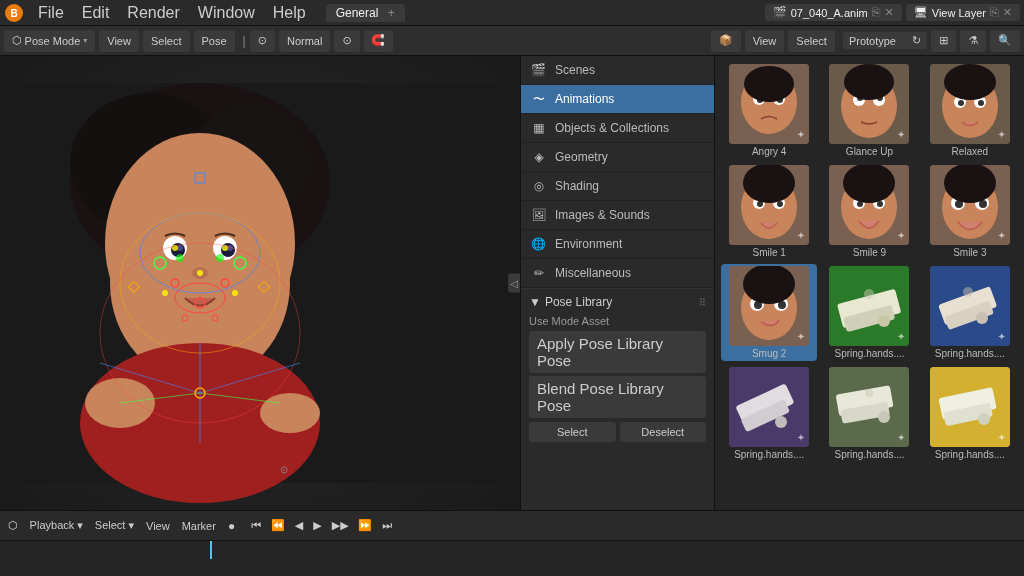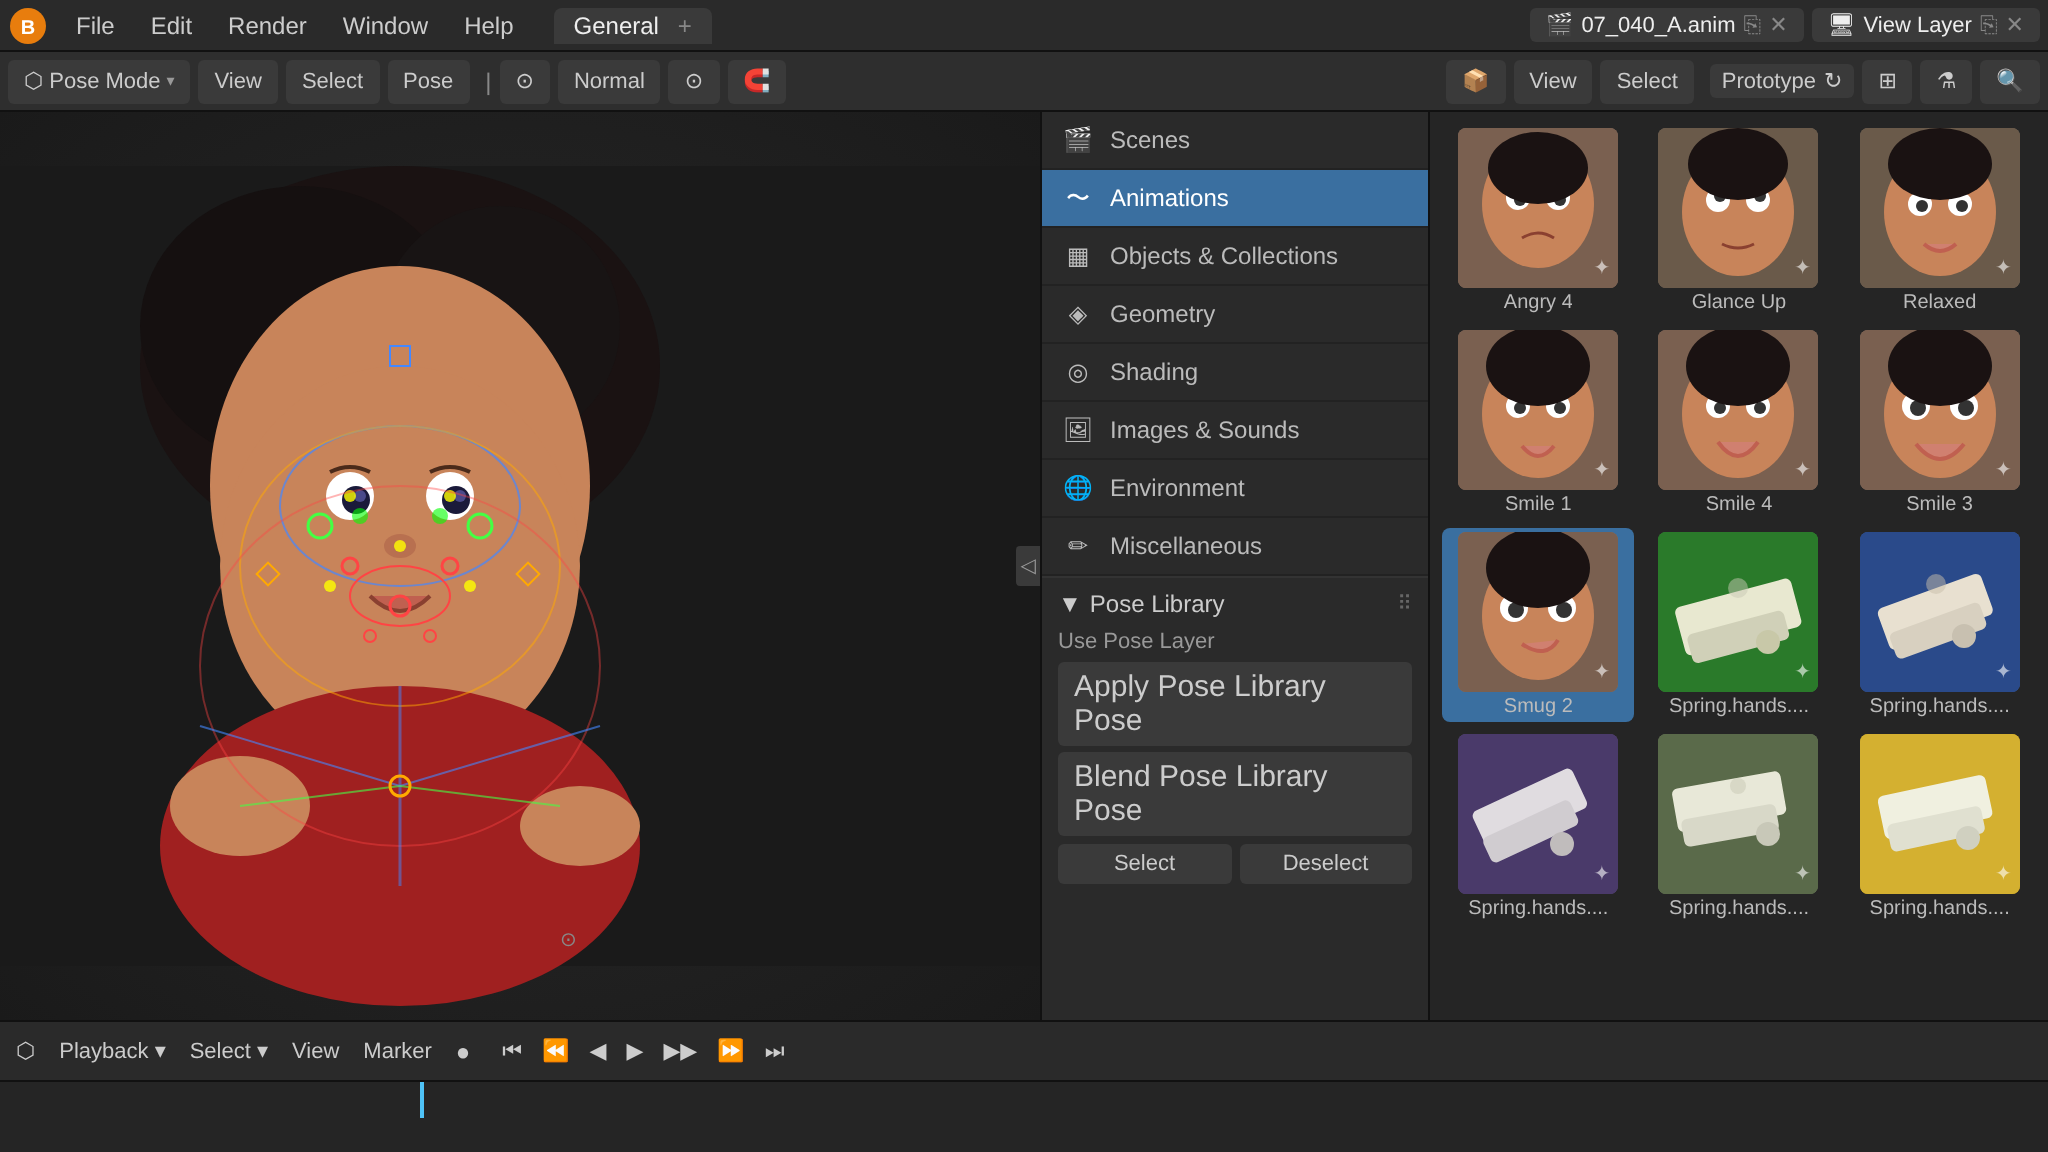--- a/index.html
+++ b/index.html
@@ -21,21 +21,21 @@
       height: 26px;
       border-bottom: 1px solid #111;
       padding: 0 4px;
       gap: 2px;
     }
     .top-menu-item {
       padding: 2px 8px;
       border-radius: 3px;
       cursor: pointer;
       color: #ccc;
-      font-size: 12px;
+      font-size: 16px;
     }
     .workspace-tab {
       background: #3a3a3a;
       border-radius: 4px 4px 0 0;
       padding: 2px 10px;
       color: #eee;
       font-size: 12px;
       cursor: pointer;
       margin-left: 10px;
     }
@@ -409,21 +409,21 @@
   <button class="toolbar-btn">
     <span>🧲</span>
   </button>
 
   <div style="margin-left:auto;display:flex;align-items:center;gap:4px;">
     <button class="toolbar-btn">
       <span>📦</span>
     </button>
     <button class="toolbar-btn">View</button>
     <button class="toolbar-btn">Select</button>
-    <div class="asset-source-select" style="display:flex;align-items:center;gap:4px;">
+    <div class="asset-source-select" style="display:flex;align-items:center;gap:16px;">
       <span>Prototype</span>
       <span>↻</span>
     </div>
     <button class="toolbar-btn">⊞</button>
     <button class="toolbar-btn">⚗</button>
     <button class="toolbar-btn">🔍</button>
   </div>
 </div>
 
 <div class="main-area">
@@ -539,21 +539,21 @@
       <span class="prop-icon">✏</span>
       <span>Miscellaneous</span>
     </div>
 
     <div class="pose-library-section">
       <div class="pose-library-header">
         <span class="pose-lib-toggle">▼</span>
         <span>Pose Library</span>
         <span class="drag-handle">⠿</span>
       </div>
-      <div class="pose-use-asset">Use Pose Layer</div>
+      <div class="pose-use-asset">Use Mode Asset</div>
       <button class="pose-lib-btn">Apply Pose Library Pose</button>
       <button class="pose-lib-btn">Blend Pose Library Pose</button>
       <div class="select-deselect-row">
         <button class="sel-btn">Select</button>
         <button class="sel-btn">Deselect</button>
       </div>
     </div>
   </div>
 
   <div class="asset-browser">
@@ -637,21 +637,21 @@
             <ellipse cx="40" cy="42" rx="28" ry="32" fill="#c8845a"></ellipse>
             <circle cx="30" cy="38" r="6" fill="white"></circle>
             <circle cx="50" cy="38" r="6" fill="white"></circle>
             <circle cx="31" cy="39" r="3" fill="#333"></circle>
             <circle cx="51" cy="39" r="3" fill="#333"></circle>
             <path d="M30 56 Q40 70 50 56" stroke="#c06050" stroke-width="2" fill="#d08070"></path>
             <ellipse cx="40" cy="18" rx="26" ry="20" fill="#1a1212"></ellipse>
           </svg>
           <span class="asset-star">✦</span>
         </div>
-        <span class="asset-label">Smile 4</span>
+        <span class="asset-label">Smile 9</span>
       </div>
       <div class="asset-item">
         <div class="asset-thumb" style="background:#8a7060;">
           <svg width="80" height="80" viewBox="0 0 80 80">
             <rect width="80" height="80" fill="#7a6050"></rect>
             <ellipse cx="40" cy="42" rx="28" ry="32" fill="#c8845a"></ellipse>
             <circle cx="28" cy="38" r="7" fill="white"></circle>
             <circle cx="52" cy="38" r="7" fill="white"></circle>
             <circle cx="29" cy="39" r="4" fill="#333"></circle>
             <circle cx="53" cy="39" r="4" fill="#333"></circle>

